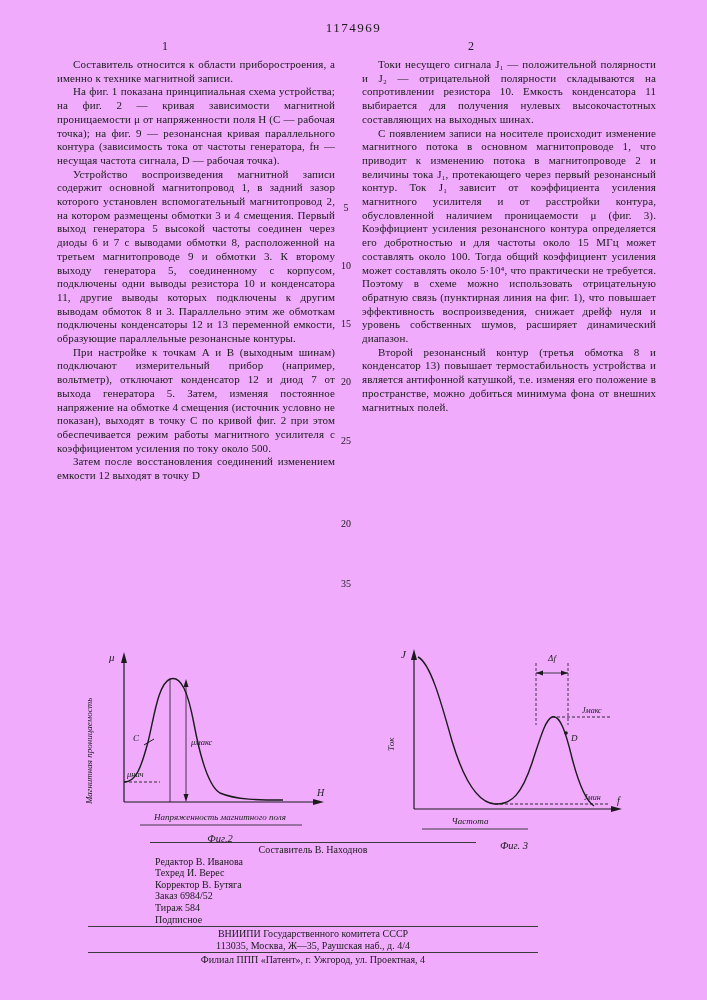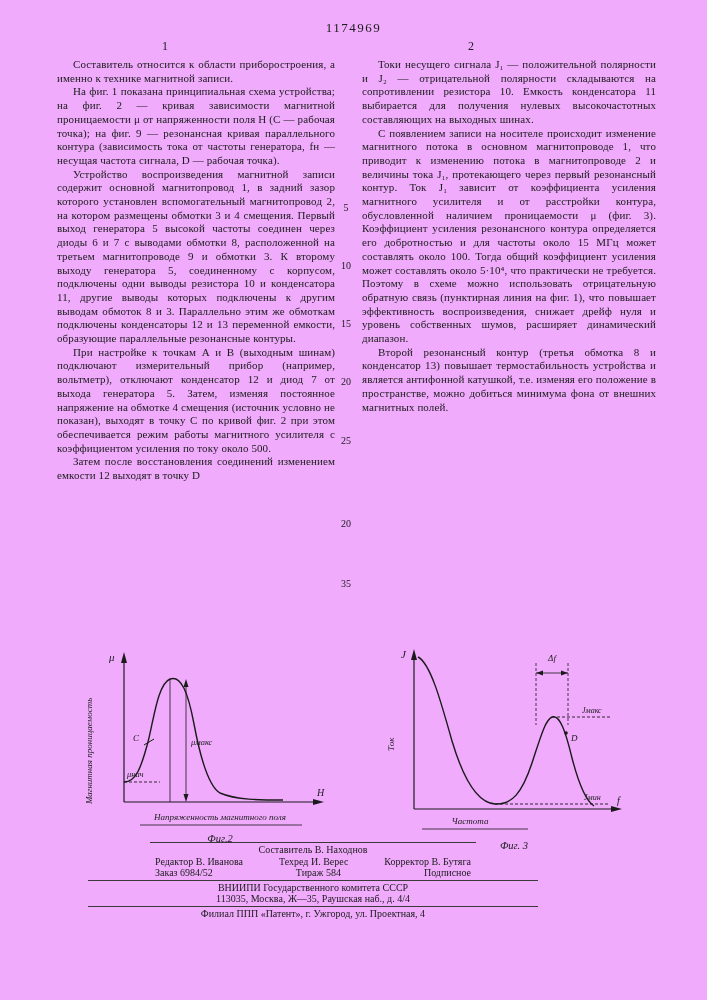--- a/index.html
+++ b/index.html
@@ -25,21 +25,21 @@
   .para.cont { text-indent:0; }
   .ln { position:absolute; left:338px; width:16px; text-align:center; font-size:10px; }
   .fig { position:absolute; }
   .fig.f2 { left:78px;  top:646px; }
   .fig.f3 { left:378px; top:643px; }
   svg text { fill:#1b1b1b; font-family:"Liberation Serif", serif; }
   svg line, svg path { stroke:#1b1b1b; fill:none; }
   .footer { position:absolute; left:0; top:841px; width:626px; font-size:10px; line-height:11.6px; }
   .f-rule  { border-top:1px solid #3a3a3a; margin:1px 150px 1px 150px; }
   .f-rule.wide { margin:1px 88px 1px 88px; }
-  .f-row { display:flex; justify-content:space-between; margin:0 155px; }
+  .f-row { display:flex; justify-content:space-between; margin:0 155px;flex-direction:column; }
   .f-center { text-align:center; }
 </style>
 </head>
 <body>
 
 <div class="page">
 
   <div class="patent-number">1174969</div>
   <div class="colnum c1">1</div>
   <div class="colnum c2">2</div>

